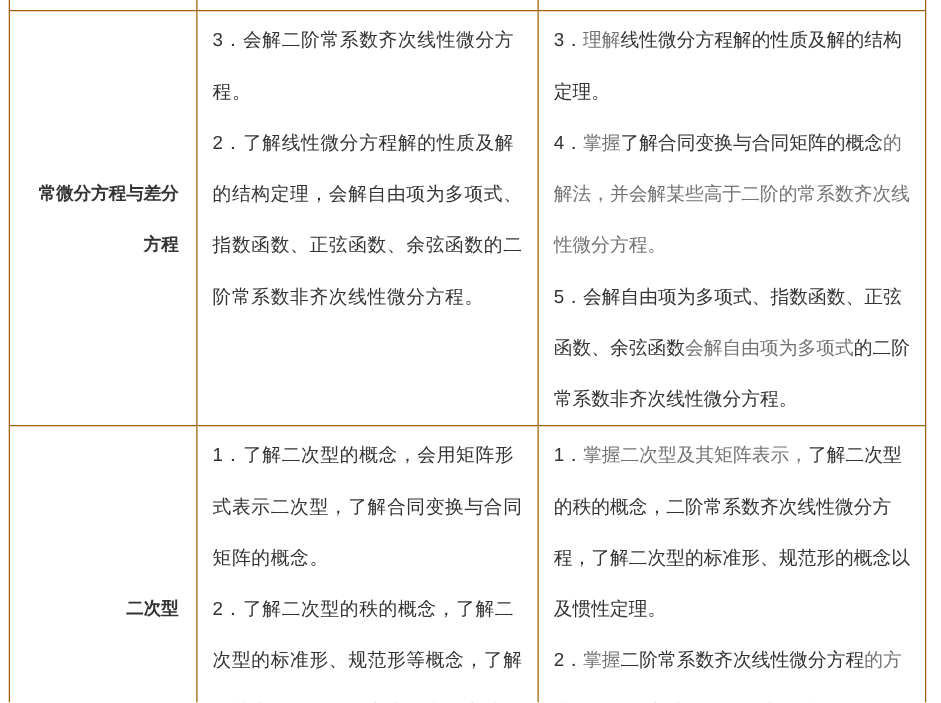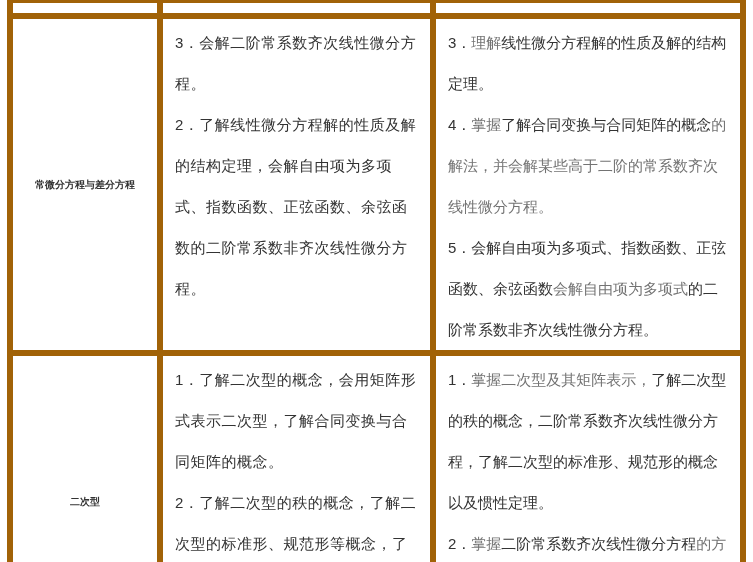--- a/index.html
+++ b/index.html
@@ -13,32 +13,32 @@
   }
   table.cmp {
     position: absolute;
     left: 7px;
     top: -3px;
     border-collapse: collapse;
     table-layout: fixed;
     width: 733px;
   }
   table.cmp td {
-    border: 6px solid #a16207;
+    border: 1px solid #a16207;
     background: #ffffff;
     overflow: hidden;
   }
   tr.spacer-row td { height: 10px; padding: 0; }
   tr.row-1 td { height: 247px; }
   tr.row-2 td { height: 288px; }
   td.topic-cell {
-    text-align: center;
+    text-align: right;
     vertical-align: middle;
     font-weight: bold;
-    font-size: 10px;
+    font-size: 14px;
     line-height: 41px;
     color: #333333;
     padding: 0 14px;
   }
   td.content-cell {
     vertical-align: top;
     font-size: 15px;
     line-height: 41px;
     color: #333333;
     padding: 3px 8px 0 12px;

